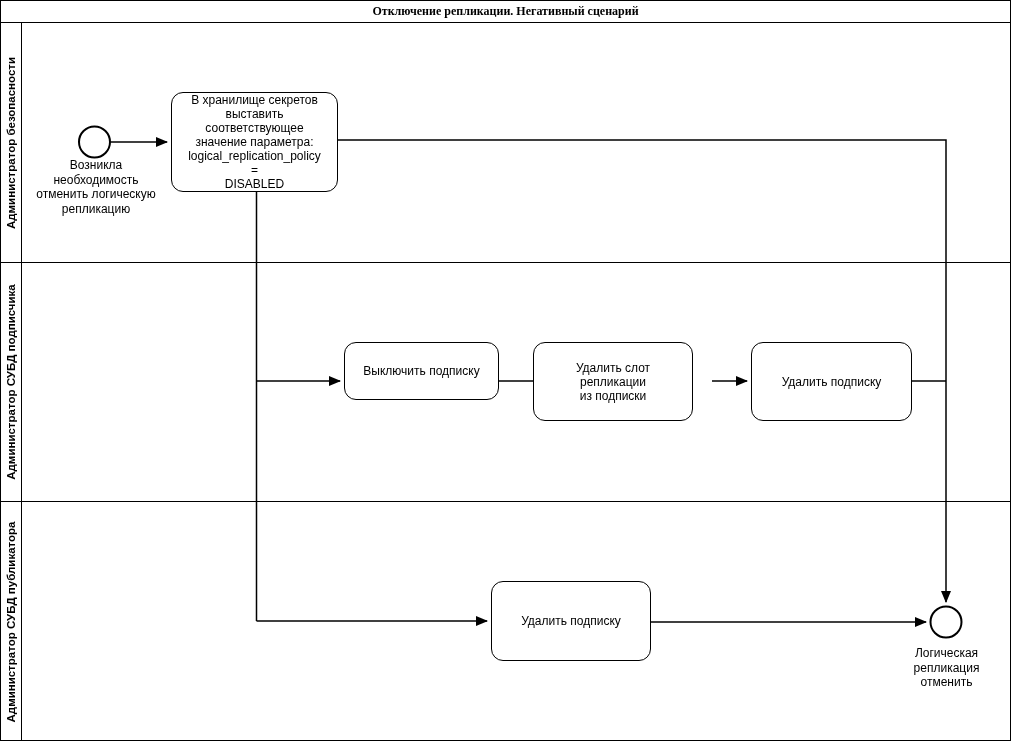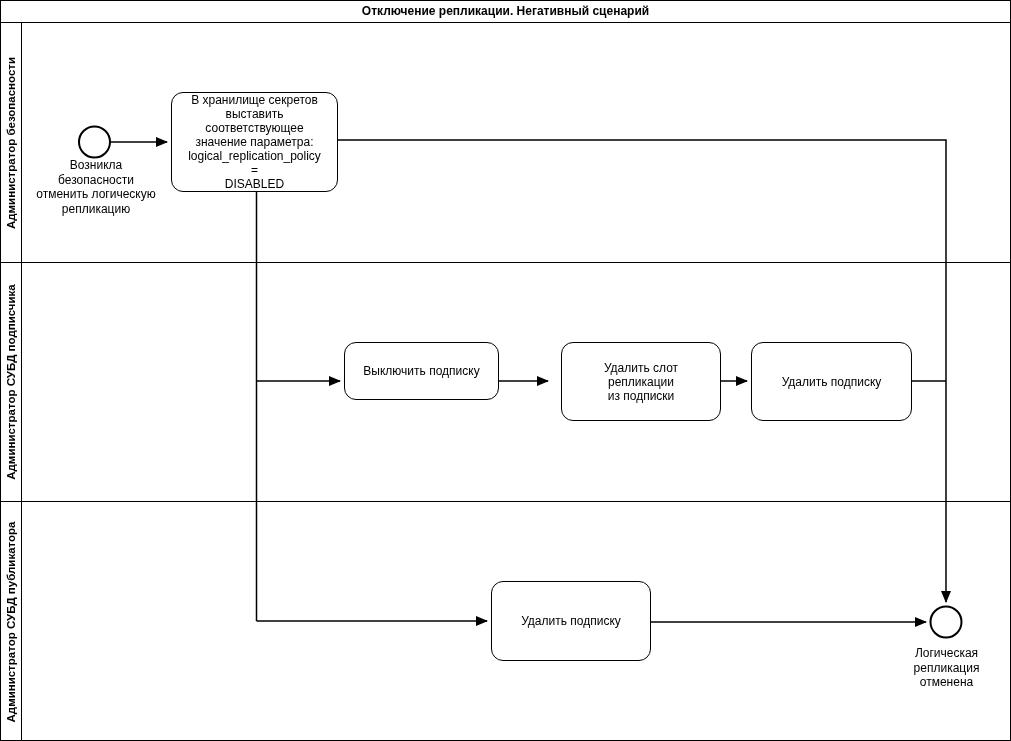--- a/index.html
+++ b/index.html
@@ -22,20 +22,21 @@
     position: absolute;
     left: 0; top: 0; right: 0;
     height: 22px;
     box-sizing: border-box;
     border-bottom: 1.5px solid #000;
     text-align: center;
     font-weight: bold;
     font-size: 12px;
     line-height: 21px;
     background: #ffffff;
+    font-family: Liberation Serif, serif;
   }
   .lane {
     position: absolute;
     left: 0; right: 0;
     box-sizing: border-box;
   }
   .lane-1 { top: 22px;  height: 239px; }
   .lane-2 { top: 261px; height: 239px; border-top: 1.5px solid #000; }
   .lane-3 { top: 500px; height: 241px; border-top: 1.5px solid #000; }
   .lane-label-cell {
@@ -71,21 +72,21 @@
     justify-content: center;
     text-align: center;
     font-size: 12px;
     line-height: 14px;
     padding: 12px;
     white-space: pre-line;
     z-index: 2;
   }
   .task-set-policy   { left: 170px; top: 91px;  width: 167px; height: 100px; }
   .task-disable-sub  { left: 343px; top: 341px; width: 155px; height: 58px; }
-  .task-delete-slot  { left: 560px; top: 341px; width: 160px; height: 79px; }
+  .task-delete-slot  { left: 532px; top: 341px; width: 160px; height: 79px; }
   .task-delete-sub-subscriber { left: 750px; top: 341px; width: 161px; height: 79px; }
   .task-delete-sub-publisher  { left: 490px; top: 580px; width: 160px; height: 80px; }
   .event-label {
     position: absolute;
     text-align: center;
     font-size: 12px;
     line-height: 14.5px;
     white-space: pre-line;
     z-index: 2;
   }
@@ -156,21 +157,21 @@
   <div class="task task-disable-sub">Выключить подписку</div>
 
   <div class="task task-delete-slot">Удалить слот репликации
 из подписки</div>
 
   <div class="task task-delete-sub-subscriber">Удалить подписку</div>
 
   <div class="task task-delete-sub-publisher">Удалить подписку</div>
 
   <div class="event-label start-label">Возникла
-безопасности
+необходимость
 отменить логическую
 репликацию</div>
 
   <div class="event-label end-label">Логическая
 репликация
-отменена</div>
+отменить</div>
 
 </div>
 
 </body></html>

